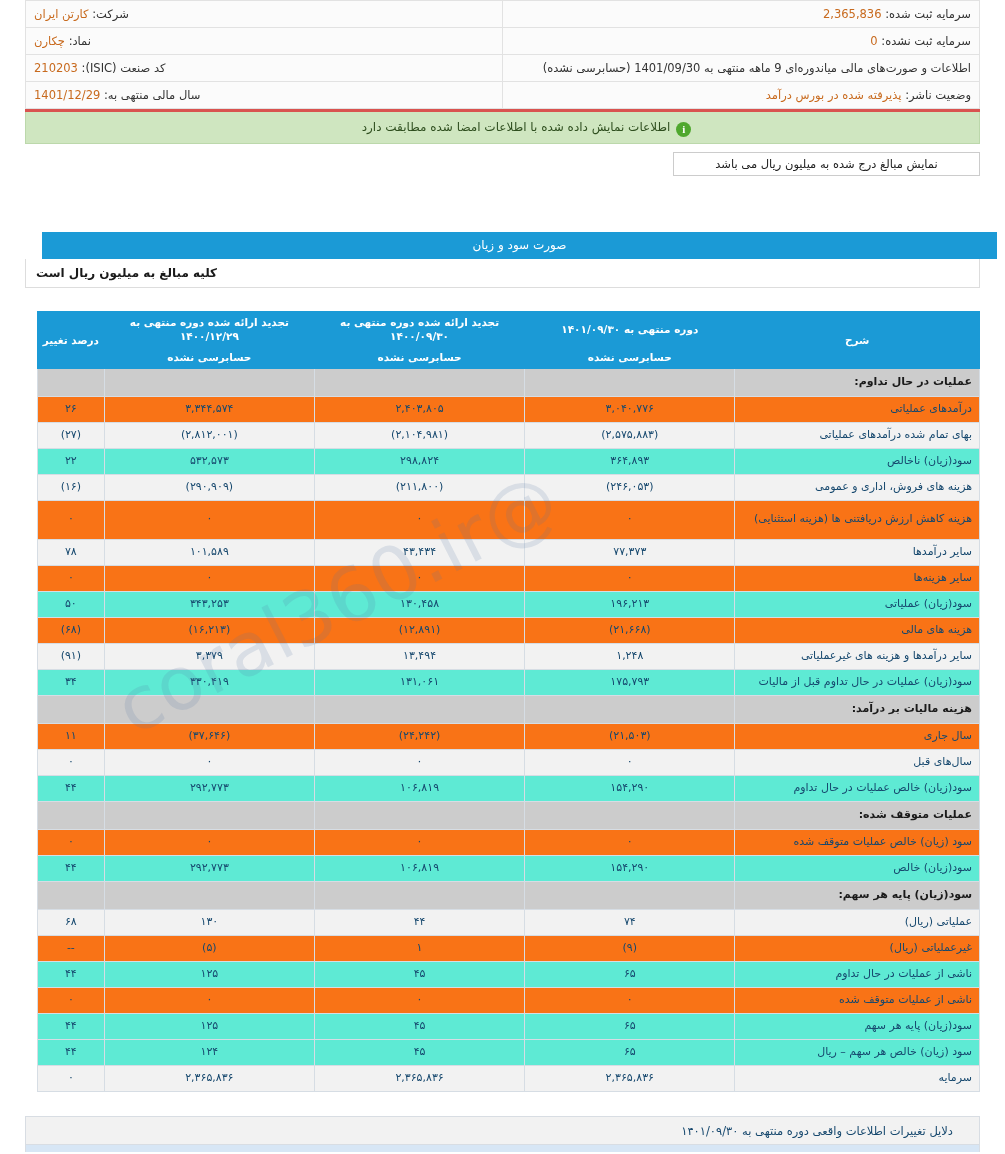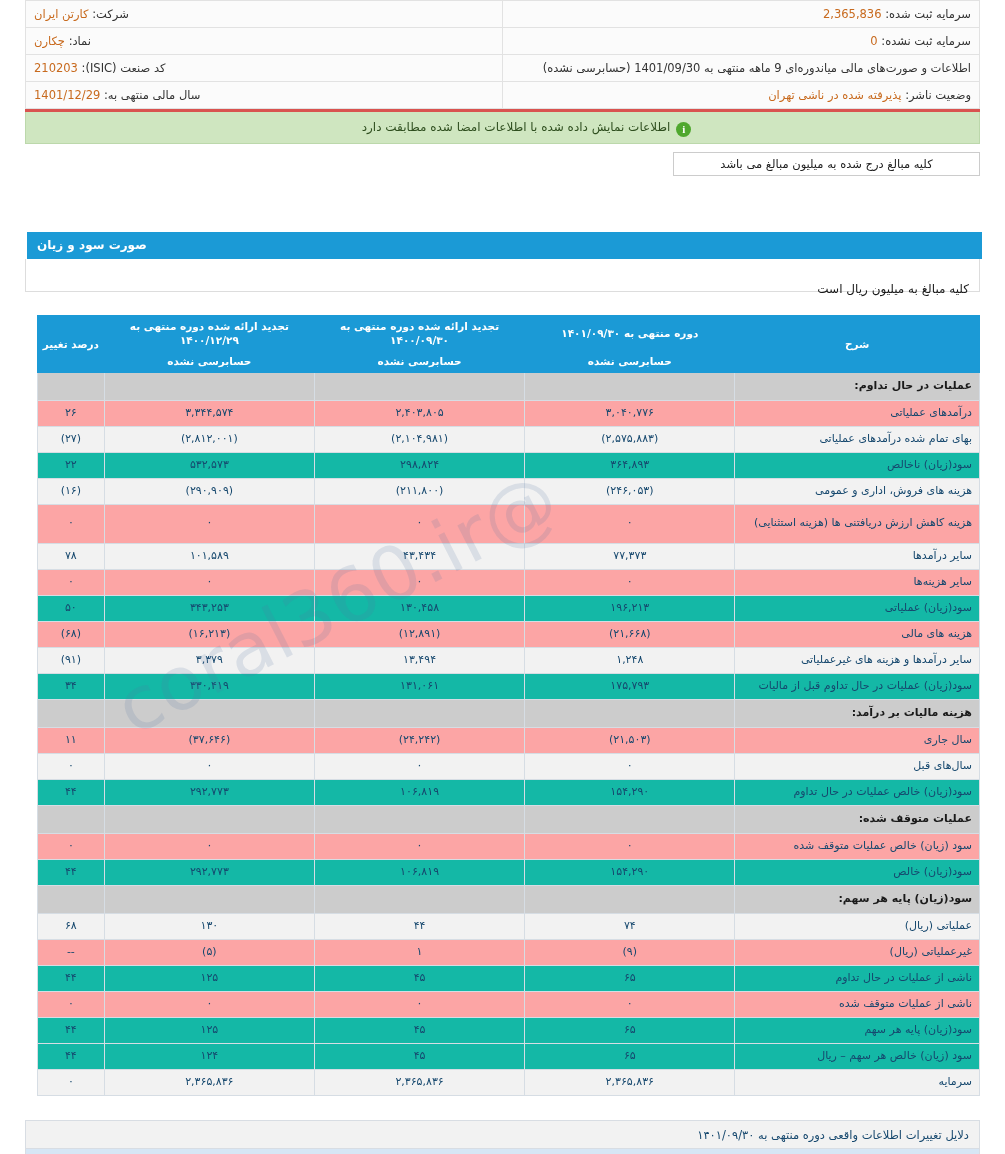--- a/index.html
+++ b/index.html
@@ -75,44 +75,44 @@
     height:22px;
     line-height:22px;
     text-align:center;
     font-size:11.5px;
     color:#222;
   }
 
   
   .spacer-lg{height:56px;}
   .sect-bar{
-    margin:0 23px;
+    margin:0 8px;
     background:#1b9ad6;
     color:#ffffff;
-    font-weight:bold;
+    font-weight:normal;
     font-size:12px;
     height:27px;
     line-height:27px;
     padding:0 10px;
-    text-align:left;
+    text-align:center;
     box-sizing:border-box;
     width:955px;
   }
   .sect-sub{
     margin:0 25px;
     background:#ffffff;
     border:1px solid #dddddd;
     border-top:none;
     color:#1a1a1a;
-    font-weight:normal;
+    font-weight:bold;
     font-size:12px;
     height:29px;
     line-height:29px;
-    padding:16px 10px;
-    text-align:right;
+    padding:0 10px;
+    text-align:left;
     box-sizing:border-box;
     width:955px;
   }
 
   
   .spacer-md{height:23px;}
   table.fin{
     margin:0 25px;
     width:943px;
     border-collapse:collapse;
@@ -142,33 +142,33 @@
   }
   td.c-desc{text-align:right;color:#16486e;}
   td.c-num{text-align:center;color:#16486e;direction:ltr;unicode-bidi:embed;}
   td.c-pct{text-align:center;color:#16486e;direction:ltr;unicode-bidi:embed;}
   tr.r-head td{
     background:#cccccc !important;
     font-weight:bold;
     color:#1a1a1a;
     height:21px;
   }
-  tr.r-blue td{background:#fca5a5;}
+  tr.r-blue td{background:#f97316;}
   tr.r-white td{background:#f2f2f2;}
-  tr.r-gold td{background:#14b8a6;}
+  tr.r-gold td{background:#5eead4;}
   .neg{color:#d11a2a;}
 
   
   .foot-wrap{margin:24px 25px 0 25px;width:955px;}
   .foot-row{
     border:1px solid #d8dde3;
     background:#f2f2f2;
     height:29px;
     line-height:29px;
-    padding:0 10px;
+    padding:0 26px;
     font-size:11.5px;
     color:#16486e;
     text-align:right;
     box-sizing:border-box;
     margin-top:16px;
   }
   .foot-gap{
     height:7px;
     background:#d7e6f5;
     border-left:1px solid #d8dde3;
@@ -208,35 +208,35 @@
           </tr>
           <tr>
             <td class="id-left"><span class="lbl">سرمایه ثبت نشده:</span> <span class="val">0</span></td>
             <td class="id-right"><span class="lbl">نماد:</span> <span class="val">چکارن</span></td>
           </tr>
           <tr>
             <td class="id-left"><span class="lbl">اطلاعات و صورت‌های مالی میاندوره‌ای  9 ماهه منتهی به 1401/09/30 (حسابرسی نشده)</span></td>
             <td class="id-right"><span class="lbl">کد صنعت (ISIC):</span> <span class="val">210203</span></td>
           </tr>
           <tr>
-            <td class="id-left"><span class="lbl">وضعیت ناشر:</span> <span class="val">پذیرفته شده در ناشی تهران</span></td>
+            <td class="id-left"><span class="lbl">وضعیت ناشر:</span> <span class="val">پذیرفته شده در بورس درآمد</span></td>
             <td class="id-right"><span class="lbl">سال مالی منتهی به:</span> <span class="val">1401/12/29</span></td>
           </tr>
         </tbody>
     </table>
   </div>
 
   <div class="red-rule"></div>
 
   <div class="notice">
     <span class="info-icon">i</span><span>اطلاعات نمایش داده شده با اطلاعات امضا شده مطابقت دارد</span>
   </div>
 
   <div class="units-box">
-    <span>کلیه مبالغ درج شده به میلیون مبالغ می باشد</span>
+    <span>نمایش مبالغ درج شده به میلیون ریال می باشد</span>
   </div>
 
   <div class="spacer-lg"></div>
 
   <div class="sect-bar">
     <span>صورت سود و زیان</span>
   </div>
   <div class="sect-sub">
     <span>کلیه مبالغ به میلیون ریال است</span>
   </div>

